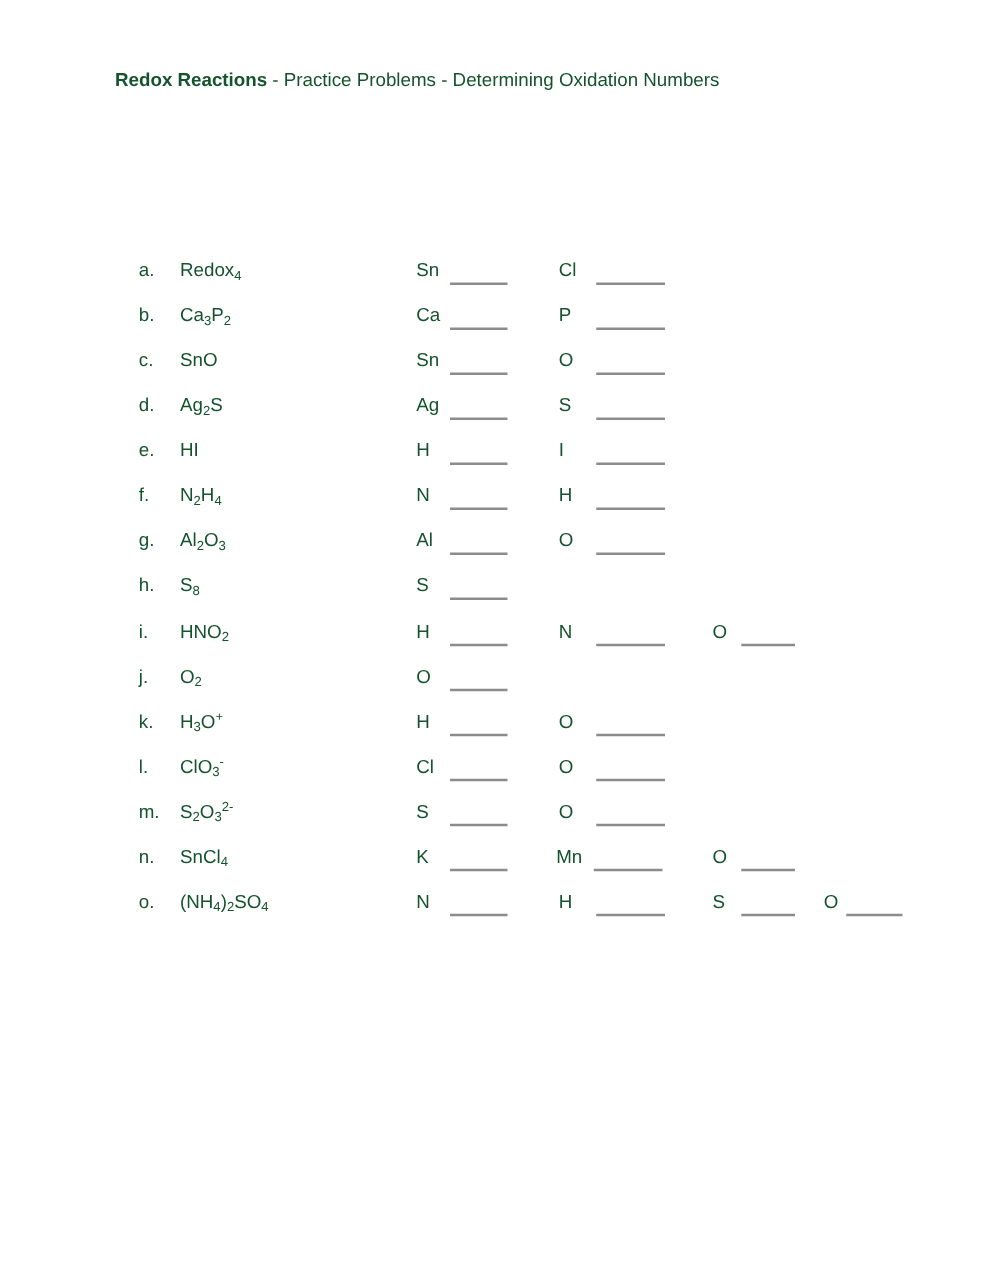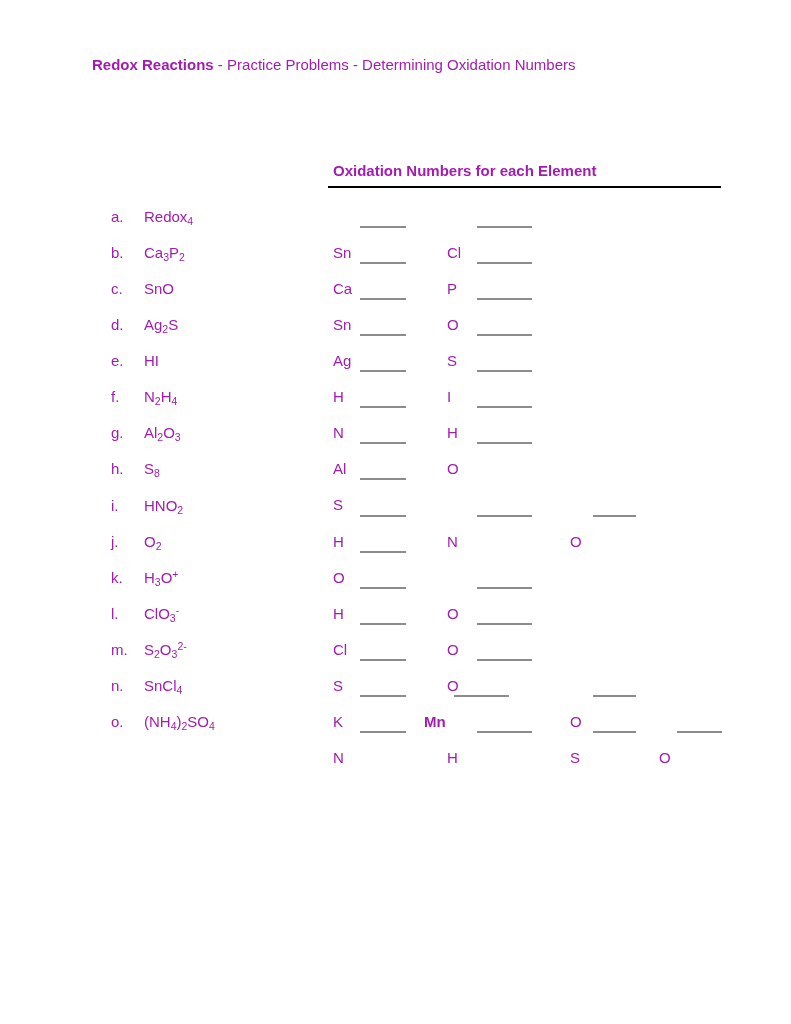--- a/index.html
+++ b/index.html
@@ -7,21 +7,21 @@
     padding: 0;
     background: #ffffff;
   }
   .page {
     position: relative;
     width: 791px;
     height: 1024px;
     background: #ffffff;
     font-family: "Liberation Sans", sans-serif;
     font-size: 15px;
-    color: #a21caf;
+    color: #14532d;
     overflow: hidden;
   }
   .title {
     position: absolute;
     left: 92px;
     top: 56px;
     white-space: nowrap;
   }
   .title .bold { font-weight: bold; }
   .instruction {
@@ -55,39 +55,38 @@
     font-size: 10.5px;
     vertical-align: -3px;
     line-height: 0;
   }
   .formula sup {
     font-size: 10.5px;
     vertical-align: 5px;
     line-height: 0;
   }
   .pair { position: absolute; top: 0; height: 26px; width: 110px; }
-  .sym  { position: absolute; left: 0; top: 0; margin-top: 36px; }
+  .sym  { position: absolute; left: 0; top: 0; }
   .blank {
     position: absolute;
     top: 19px;
     height: 0;
     border-bottom: 2px solid #8c8c8c;
   }
 </style>
 </head>
 <body>
 
 <div class="page">
 
   <div class="title">
     <span class="bold">Redox Reactions</span><span> - Practice Problems - Determining Oxidation Numbers</span>
   </div>
 
 
-  <div class="table-header">Oxidation Numbers for each Element</div>
 
   <div class="rows">
       <div class="row" style="top: 207px;">
         <span class="letter">a.</span>
         <span class="formula"><span>Redox</span><sub>4</sub></span>
         <span class="pair" style="left: 333px;">
           <span class="sym">Sn</span>
           <span class="blank" style="left: 27px; width: 46px;"></span>
         </span>
         <span class="pair" style="left: 447px;">
@@ -235,21 +234,21 @@
           <span class="blank" style="left: 30px; width: 55px;"></span>
         </span>
       </div>
       <div class="row" style="top: 676px;">
         <span class="letter">n.</span>
         <span class="formula"><span>SnCl</span><sub>4</sub></span>
         <span class="pair" style="left: 333px;">
           <span class="sym">K</span>
           <span class="blank" style="left: 27px; width: 46px;"></span>
         </span>
-        <span class="pair" style="left: 424px; font-weight: bold;">
+        <span class="pair" style="left: 445px;">
           <span class="sym">Mn</span>
           <span class="blank" style="left: 30px; width: 55px;"></span>
         </span>
         <span class="pair" style="left: 570px;">
           <span class="sym">O</span>
           <span class="blank" style="left: 23px; width: 43px;"></span>
         </span>
       </div>
       <div class="row" style="top: 712px;">
         <span class="letter">o.</span>

